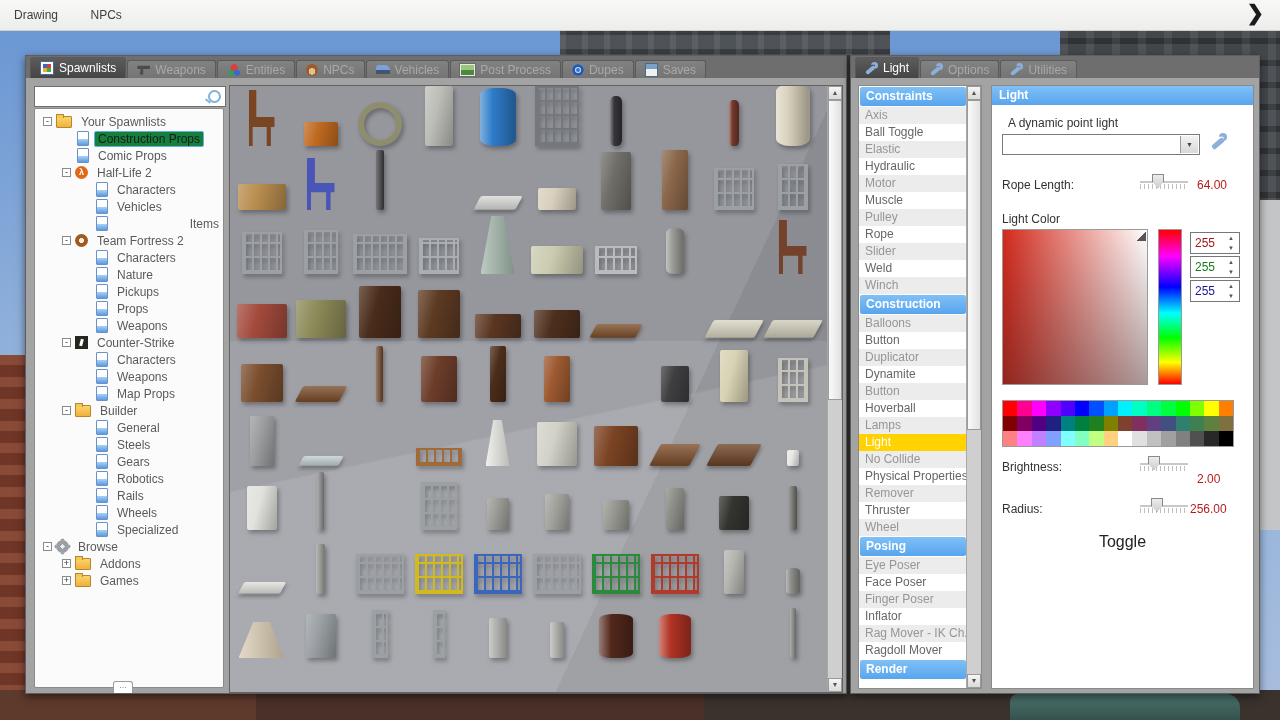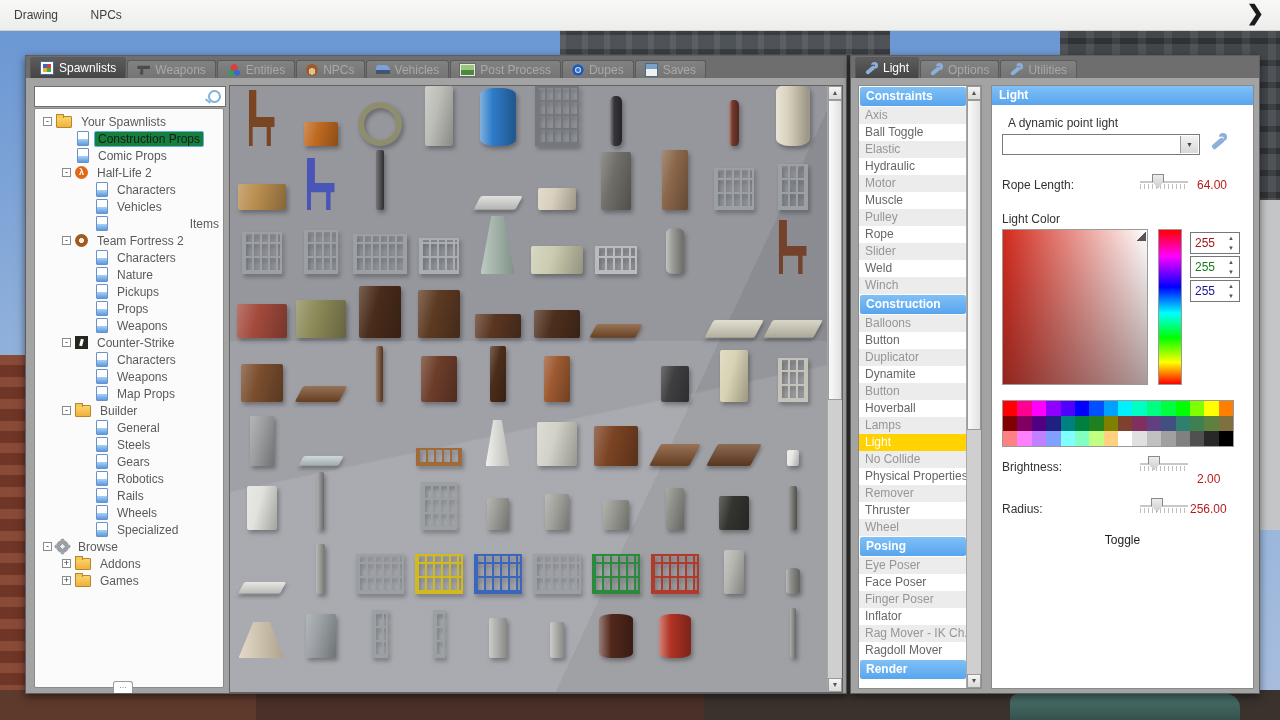--- a/index.html
+++ b/index.html
@@ -189,21 +189,21 @@
   #rgb-spinners{position:absolute;left:198px;top:146px;display:flex;flex-direction:column;gap:2px}
   .spin{width:50px;height:22px;border:1px solid #777;background:#fff;position:relative;
        box-sizing:border-box}
   .spin .val{position:absolute;left:4px;top:3px;font-size:12px}
   .spin .btns{position:absolute;right:1px;top:0;bottom:0;width:14px;display:flex;
        flex-direction:column;justify-content:space-around;align-items:center;font-size:6px;color:#555}
   #palette{position:absolute;left:10px;top:314px;width:230px;height:45px;border:1px solid #9a9a9a;
        display:grid;grid-template-columns:repeat(16,1fr);grid-template-rows:repeat(3,1fr)}
   .swatch{width:100%;height:100%}
 
-  #toggle-label{position:absolute;left:0;right:0;top:447px;text-align:center;font-size:12px;color:#222}
+  #toggle-label{position:absolute;left:0;right:0;top:447px;text-align:center;font-size:16px;color:#222}
   #none-button{position:absolute;left:81px;top:466px;width:100px;height:50px;
        background:linear-gradient(#f2f2f2,#d6d6d6);border:1px solid #8a8a8a;border-radius:3px;
        color:#555;font-size:12px;display:flex;align-items:center;justify-content:center}
 </style>
 </head>
 <body>
 
 <div id="sky"></div>
 <div id="building-mid" class="building"></div>
 <div id="building-right" class="building"></div>

